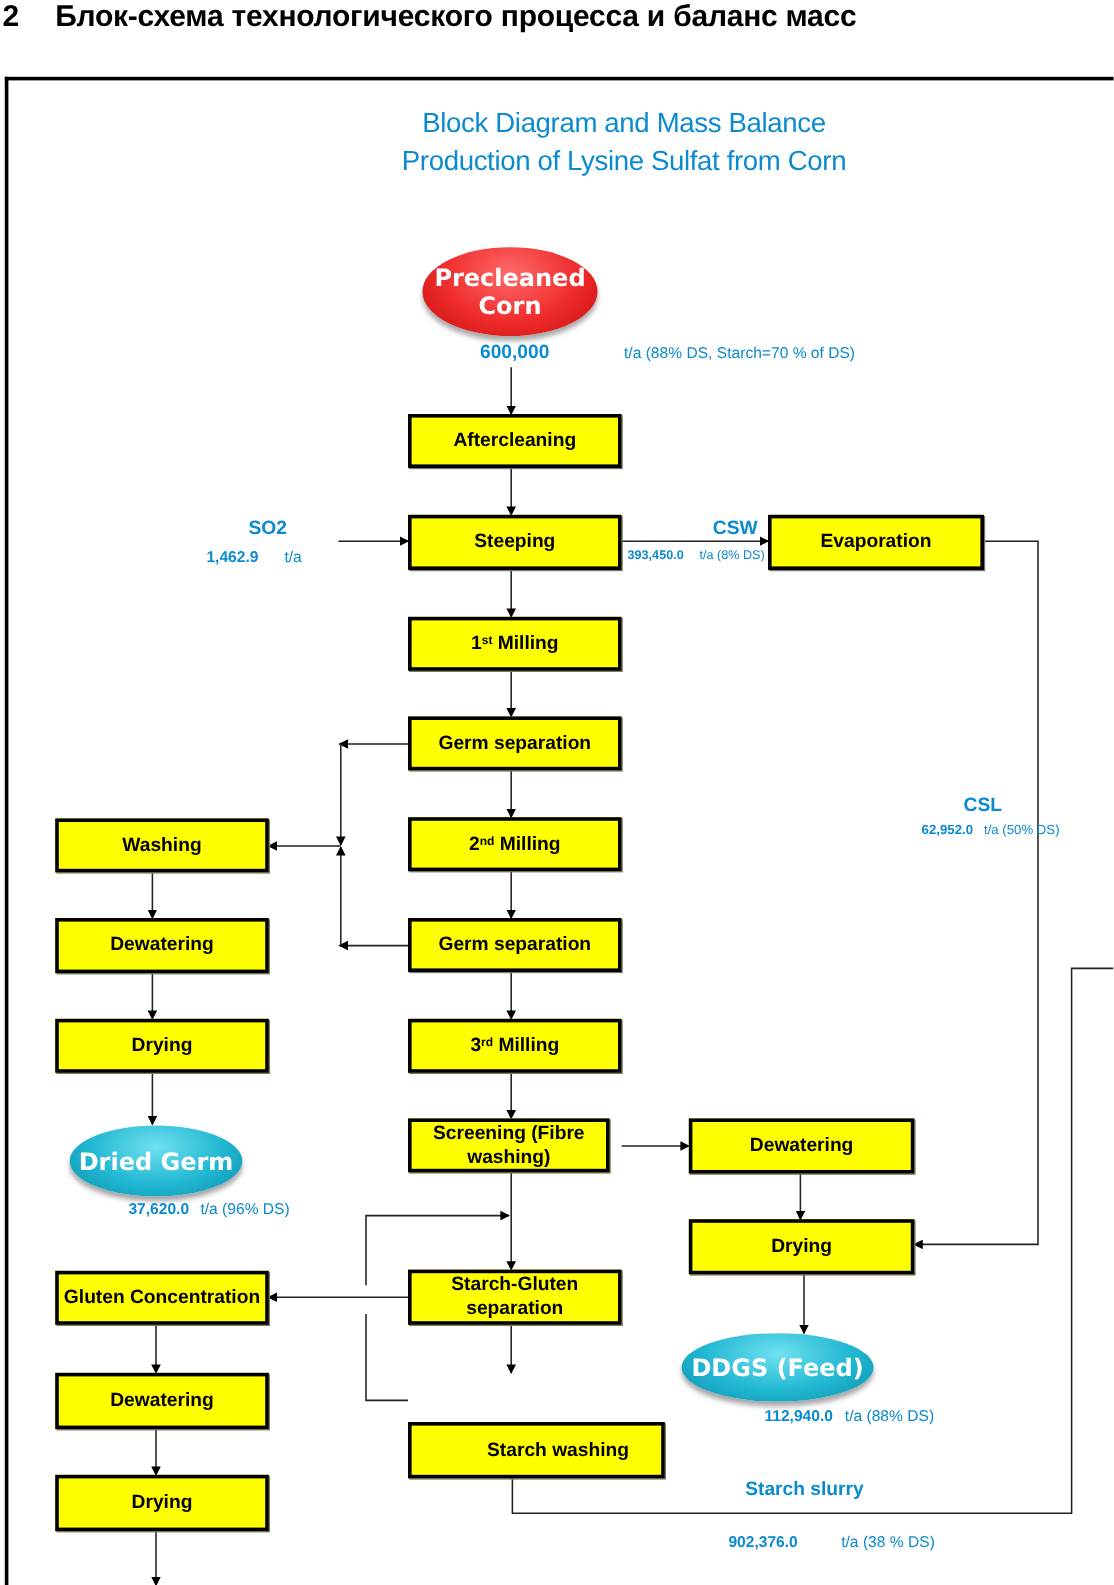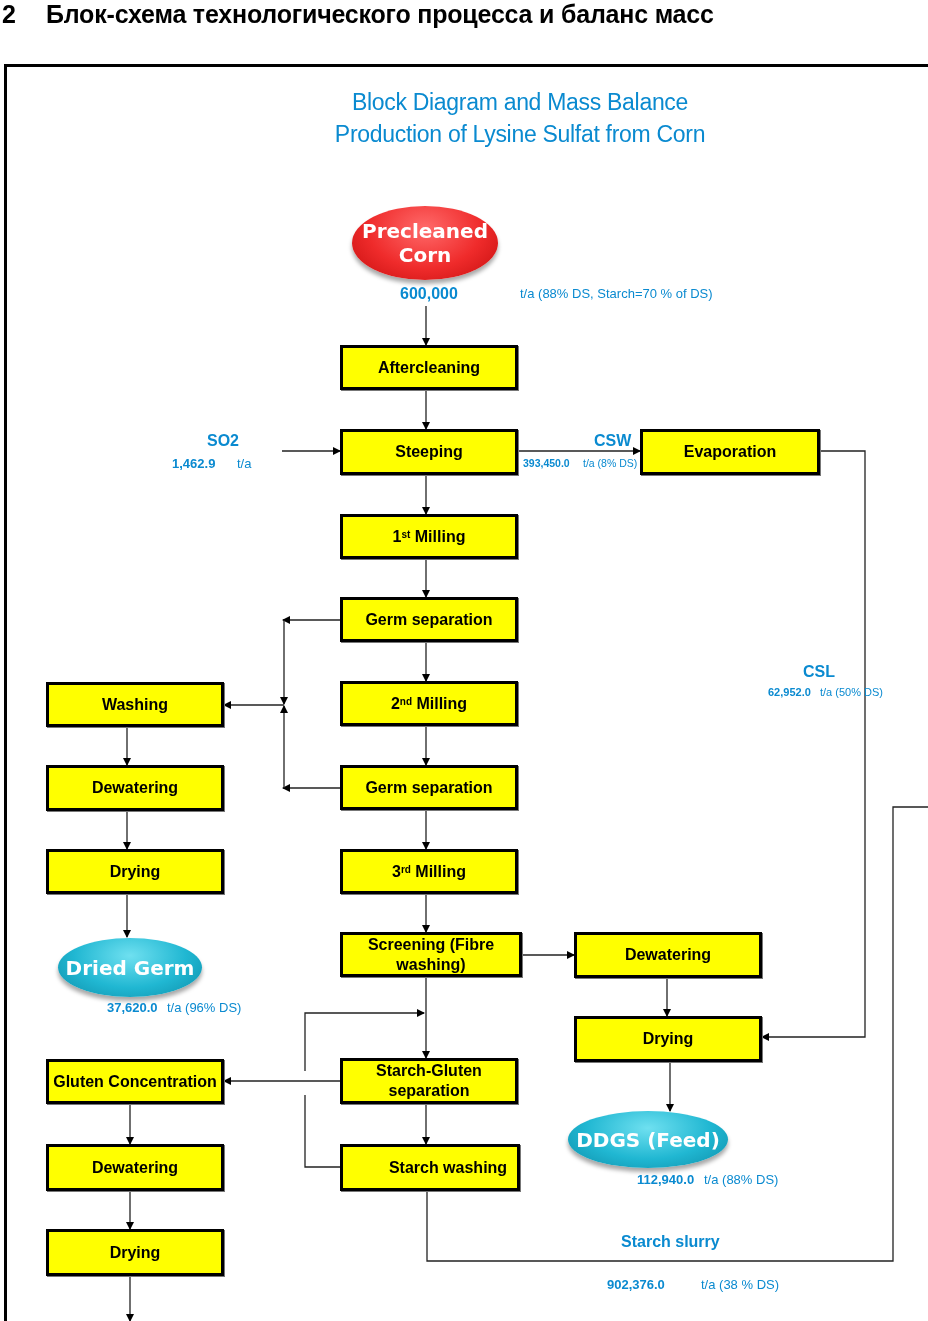--- a/index.html
+++ b/index.html
@@ -112,23 +112,23 @@
     <span>2</span>
     <sup>nd</sup>
     <span style="white-space:pre"> Milling</span>
   </div>
 <div class="box" style="left:340px; top:765px; width:178px; height:45px;">Germ separation</div>
 <div class="box" style="left:340px; top:849px; width:178px; height:45px;">
     <span>3</span>
     <sup>rd</sup>
     <span style="white-space:pre"> Milling</span>
   </div>
-<div class="box" style="left:340px; top:932px; width:182px; height:45px; padding:0 12px;">Screening (Fibre washing)</div>
+<div class="box" style="left:340px; top:932px; width:168px; height:45px; padding:0 12px;">Screening (Fibre washing)</div>
 <div class="box" style="left:340px; top:1058px; width:178px; height:46px; padding:0 10px;">Starch-Gluten separation</div>
-<div class="box" style="left:340px; top:1144px; width:180px; height:47px;padding-left:36px;">Starch washing</div>
+<div class="box" style="left:340px; top:1185px; width:214px; height:47px;padding-left:36px;">Starch washing</div>
 
 <div class="box" style="left:46px; top:682px; width:178px; height:45px;">Washing</div>
 <div class="box" style="left:46px; top:765px; width:178px; height:46px;">Dewatering</div>
 <div class="box" style="left:46px; top:849px; width:178px; height:45px;">Drying</div>
 <div class="oval teal" style="left:58px; top:938px; width:144px; height:59px;">Dried Germ</div>
 <div class="lbl b s13" style="left:107px; top:1000px;">37,620.0</div>
 <div class="lbl s13" style="left:167px; top:1000px;">t/a (96% DS)</div>
 
 <div class="box" style="left:574px; top:932px; width:188px; height:46px;">Dewatering</div>
 <div class="box" style="left:574px; top:1016px; width:188px; height:46px;">Drying</div>

